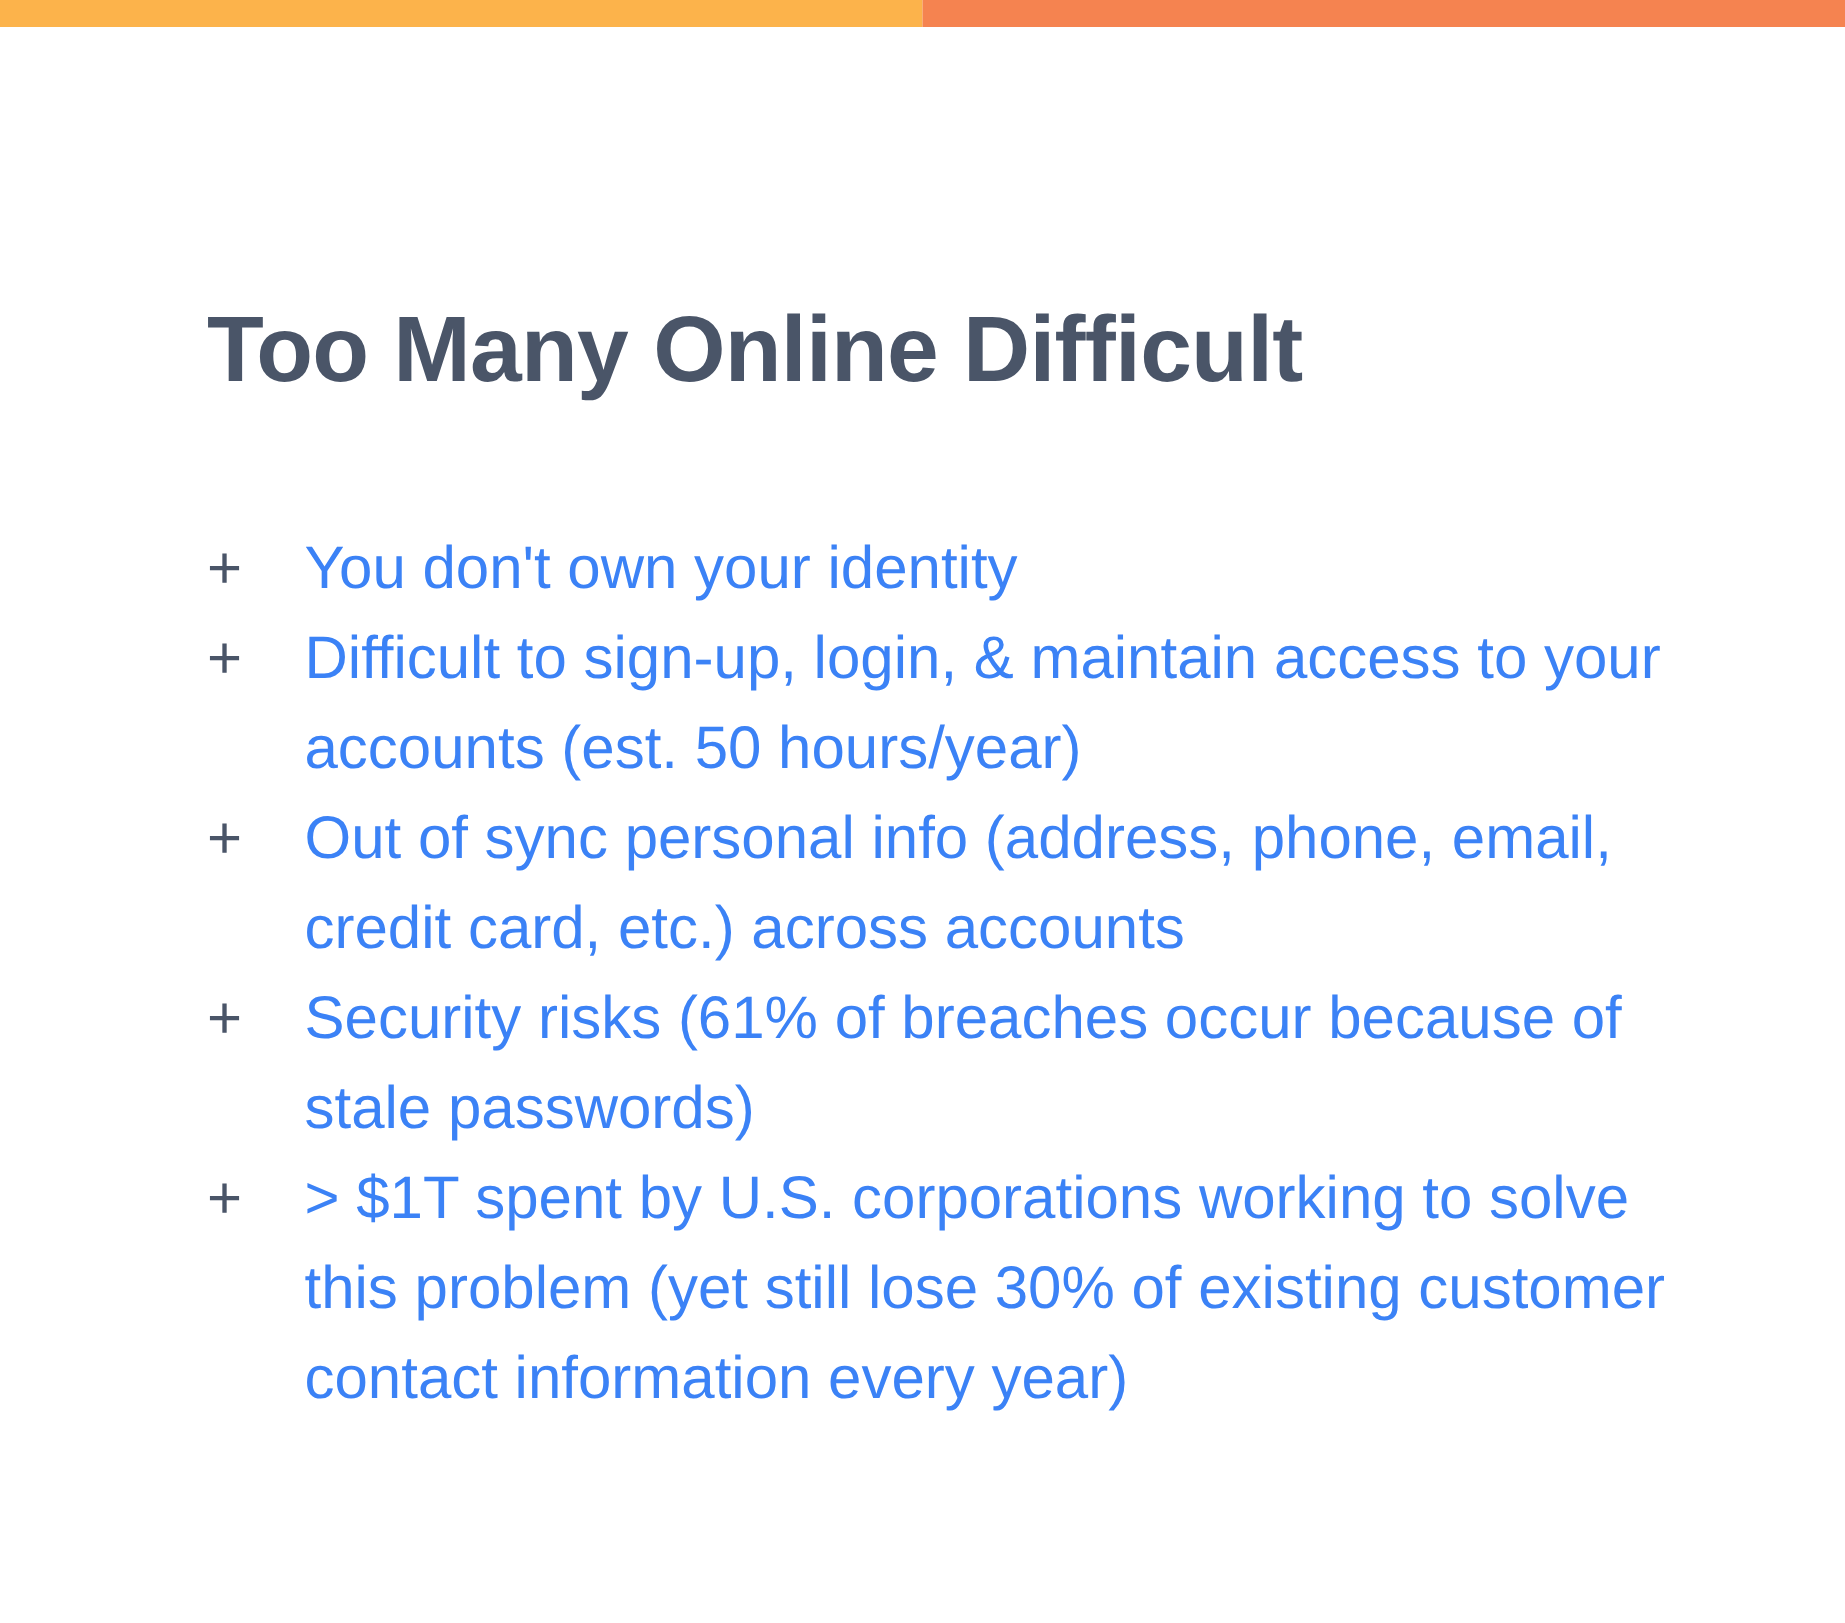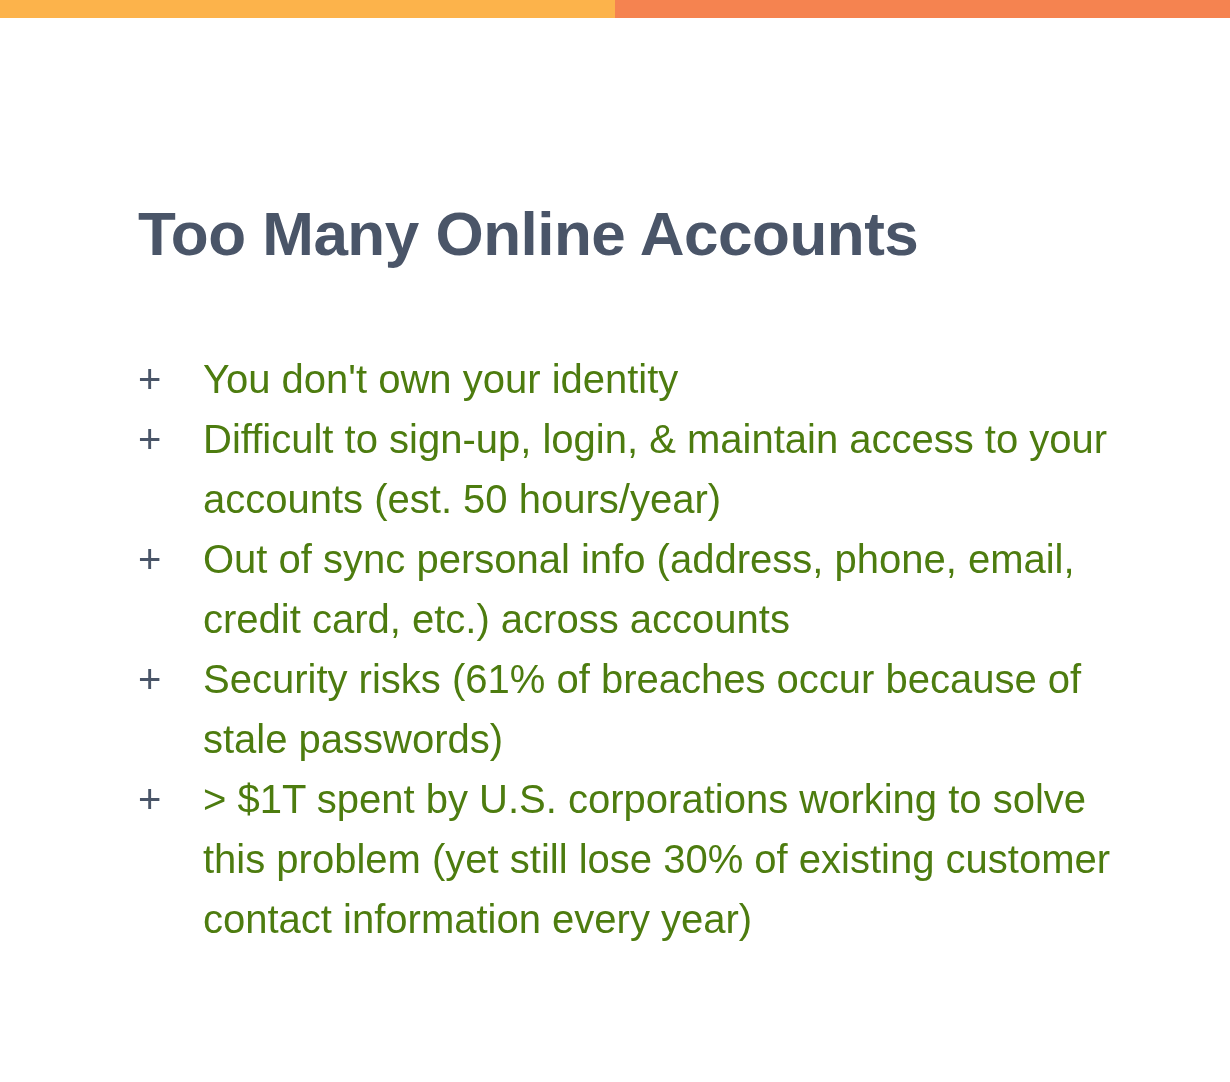--- a/index.html
+++ b/index.html
@@ -86,35 +86,35 @@
     text-align: left;
     user-select: none;
   }
 
   .bullet-text {
     flex: 1 1 auto;
     font-family: "Liberation Sans", sans-serif;
     font-size: 40px;
     font-weight: 400;
     line-height: 60px;
-    color: #4d7c0f;
+    color: #3b82f6;
     max-width: 945px;
   }
 </style>
 </head>
 <body>
 
 <div class="accent-bar">
   <div class="seg-left"></div>
   <div class="seg-right"></div>
 </div>
 
 <div class="slide">
 
-  <h1 class="slide-title">Too Many Online Accounts</h1>
+  <h1 class="slide-title">Too Many Online Difficult</h1>
 
   <ul class="bullet-list">
 
     <li class="bullet-item">
       <span class="bullet-marker">+</span>
       <span class="bullet-text">You don't own your identity</span>
     </li>
 
     <li class="bullet-item">
       <span class="bullet-marker">+</span>

